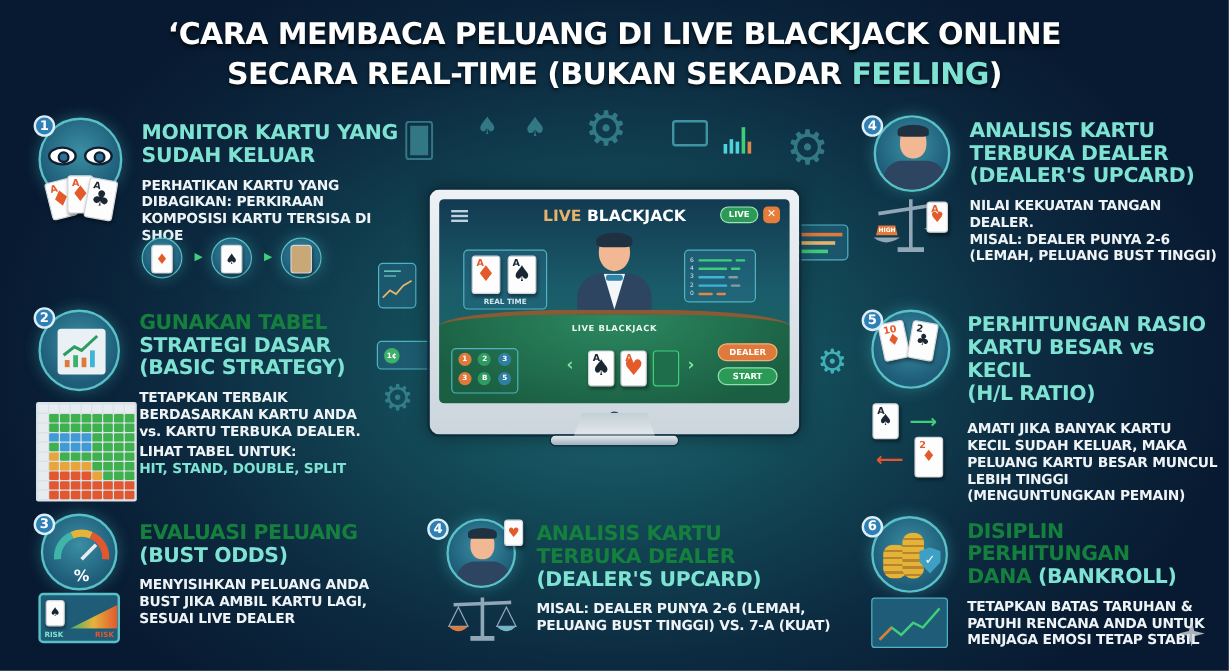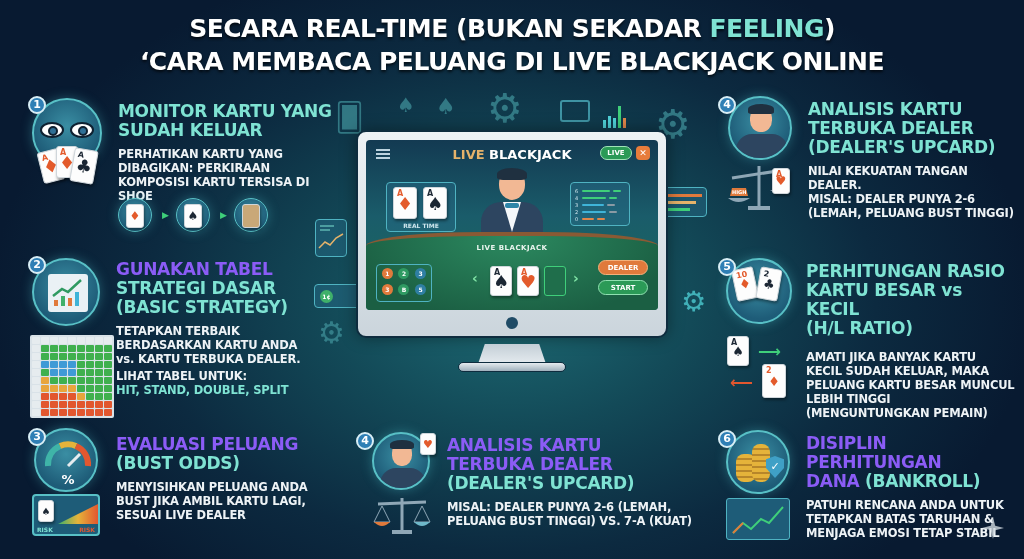--- a/index.html
+++ b/index.html
@@ -13,21 +13,21 @@
   .title {
     position: absolute; left: 0; right: 0; top: 12px;
     text-align: center; font-weight: bold; font-size: 25px; line-height: 33px;
     letter-spacing: -0.5px; text-shadow: 0 2px 3px rgba(0,0,0,.7);
     font-family: "DejaVu Sans", sans-serif;
   }
   .title .accent { color: #7fe3d3; }
 
   .section { position: absolute; }
   .sec-title { font-weight: bold; color: #7fe3d3; font-size: 17px; line-height: 19px; letter-spacing: -0.3px; }
-  .sec-title .white { color: #8b5cf6; }
+  .sec-title .white { color: #15803d; }
   .sec-body { font-weight: bold; color: #eef3f6; font-size: 11.5px; line-height: 14px; margin-top: 7px; letter-spacing: -0.2px; }
   .sec-body .teal { color: #7fe3d3; }
 
   .badge-circle {
     position: absolute; border-radius: 50%;
     background: radial-gradient(circle at 50% 40%, #3a8ea3 0%, #1e5c78 70%);
     border: 2px solid #58c0c6;
     box-shadow: 0 0 12px rgba(80,200,210,.35);
     overflow: hidden;
   }
@@ -40,21 +40,21 @@
     position: absolute; background: #fdfdfd; border-radius: 3px; border: 1px solid #cfd6db;
     box-shadow: 1px 2px 3px rgba(0,0,0,.4);
     font-weight: bold; color: #e35a2b; text-align: center;
   }
   .card .corner { position: absolute; top: 1px; left: 3px; font-size: 8px; }
   .card .pip { position: absolute; left: 0; right: 0; top: 50%; transform: translateY(-50%); font-size: 18px; }
   .card.black { color: #1b2633; }
 
   
   .monitor {
-    position: absolute; left: 356px; top: 130px; width: 312px; height: 208px;
+    position: absolute; left: 356px; top: 156px; width: 312px; height: 208px;
     background: linear-gradient(#eef2f5, #cbd5dc); border-radius: 10px;
     border: 2px solid #0e2c3e; box-shadow: 0 0 16px rgba(0,0,0,.4);
   }
   .screen {
     position: absolute; left: 8px; top: 8px; right: 8px; bottom: 26px;
     background: linear-gradient(#133a52 0%, #1a5c6a 45%, #1b6b5c 100%);
     border-radius: 4px; overflow: hidden;
   }
   .screen-bar { position: absolute; left: 0; right: 0; top: 0; height: 30px; }
   .menu-icon { position: absolute; left: 10px; top: 9px; width: 14px; height: 10px;
@@ -98,24 +98,24 @@
   .strategy-grid { position: absolute; display: grid; grid-template-columns: repeat(9, 8px); grid-auto-rows: 7px; gap: 1px; padding: 2px; background: #d9e2e8; border-radius: 2px; }
   .strategy-grid div { border-radius: 1px; }
 
   .sparkle { position: absolute; right: 20px; bottom: 20px; width: 22px; height: 22px; background: #cfd8df; opacity: .8;
     clip-path: polygon(50% 0, 60% 40%, 100% 50%, 60% 60%, 50% 100%, 40% 60%, 0 50%, 40% 40%); }
 </style>
 </head>
 <body>
 
 <div class="title">
+  <div>‘CARA MEMBACA PELUANG DI LIVE BLACKJACK ONLINE</div>
   <div>
     <span>SECARA REAL-TIME (BUKAN SEKADAR </span><span class="accent">FEELING</span><span>)</span>
   </div>
-  <div>‘CARA MEMBACA PELUANG DI LIVE BLACKJACK ONLINE</div>
 </div>
 
 <div class="deco" style="left:397px;top:93px;font-size:20px;">♠</div>
 <div class="deco" style="left:436px;top:94px;font-size:22px;">♠</div>
 <div class="deco" style="left:487px;top:88px;font-size:40px;line-height:40px;">⚙</div>
 <div class="deco" style="left:560px;top:100px;width:30px;height:22px;border:2px solid #4fb3c2;border-radius:3px;"></div>
 <div style="position:absolute;left:603px;top:104px;display:flex;align-items:flex-end;gap:2px;height:24px;">
   <div style="width:3px;height:8px;background:#4fd2d8"></div>
     <div style="width:3px;height:12px;background:#4fd2d8"></div>
     <div style="width:3px;height:10px;background:#4fd2d8"></div>
@@ -536,19 +536,19 @@
       <polyline points="6,34 16,24 24,30 34,20 42,24 56,8" fill="none" stroke="#3fcf7a" stroke-width="2"></polyline>
       <polyline points="6,34 16,24" fill="none" stroke="#e07a3c" stroke-width="2"></polyline>
     </svg>
 </div>
 <div class="section" style="left:806px;top:434px;width:214px;">
   <div class="sec-title">
       <div class="white">DISIPLIN PERHITUNGAN</div>
       <div><span class="white">DANA </span><span>(BANKROLL)</span></div>
     </div>
   <div class="sec-body">
+      <div>TETAPKAN BATAS TARUHAN &amp;</div>
       <div>PATUHI RENCANA ANDA UNTUK</div>
-      <div>TETAPKAN BATAS TARUHAN &amp;</div>
       <div>MENJAGA EMOSI TETAP STABIL</div>
     </div>
 </div>
 
 <div class="sparkle"></div>
 
 </body></html>

